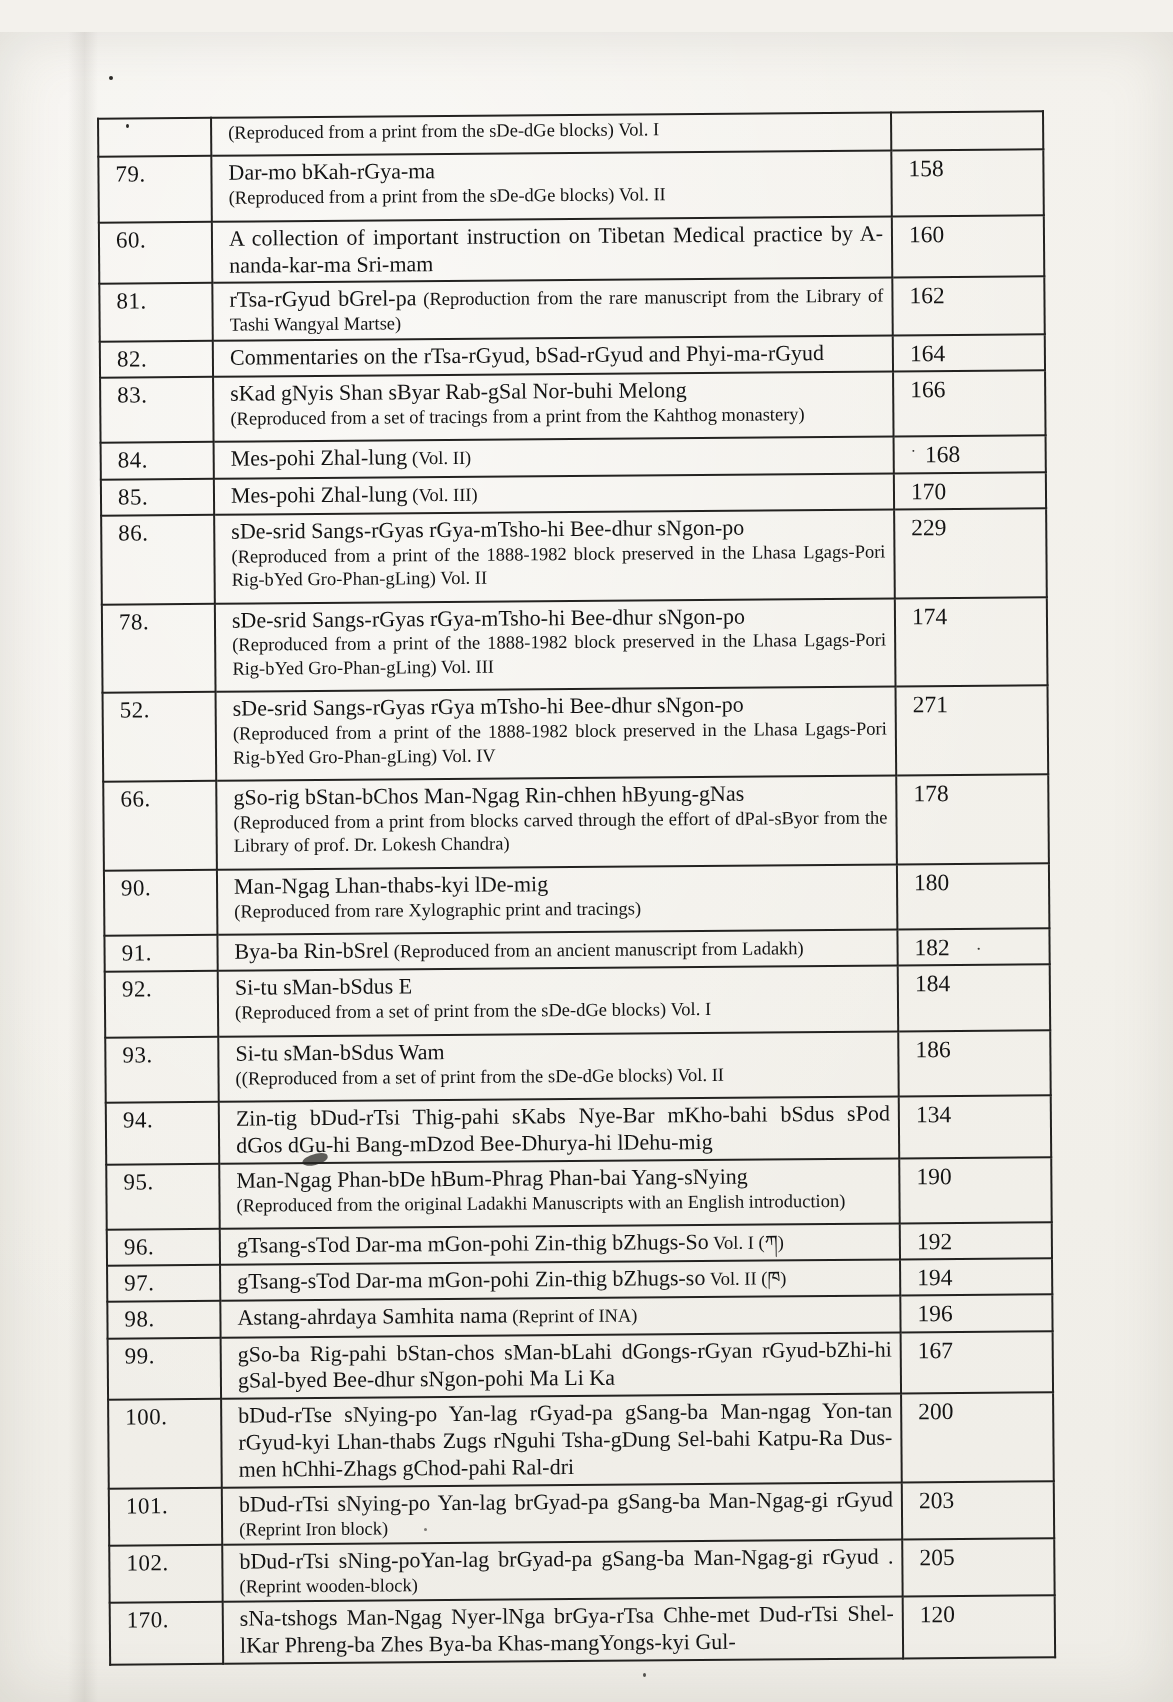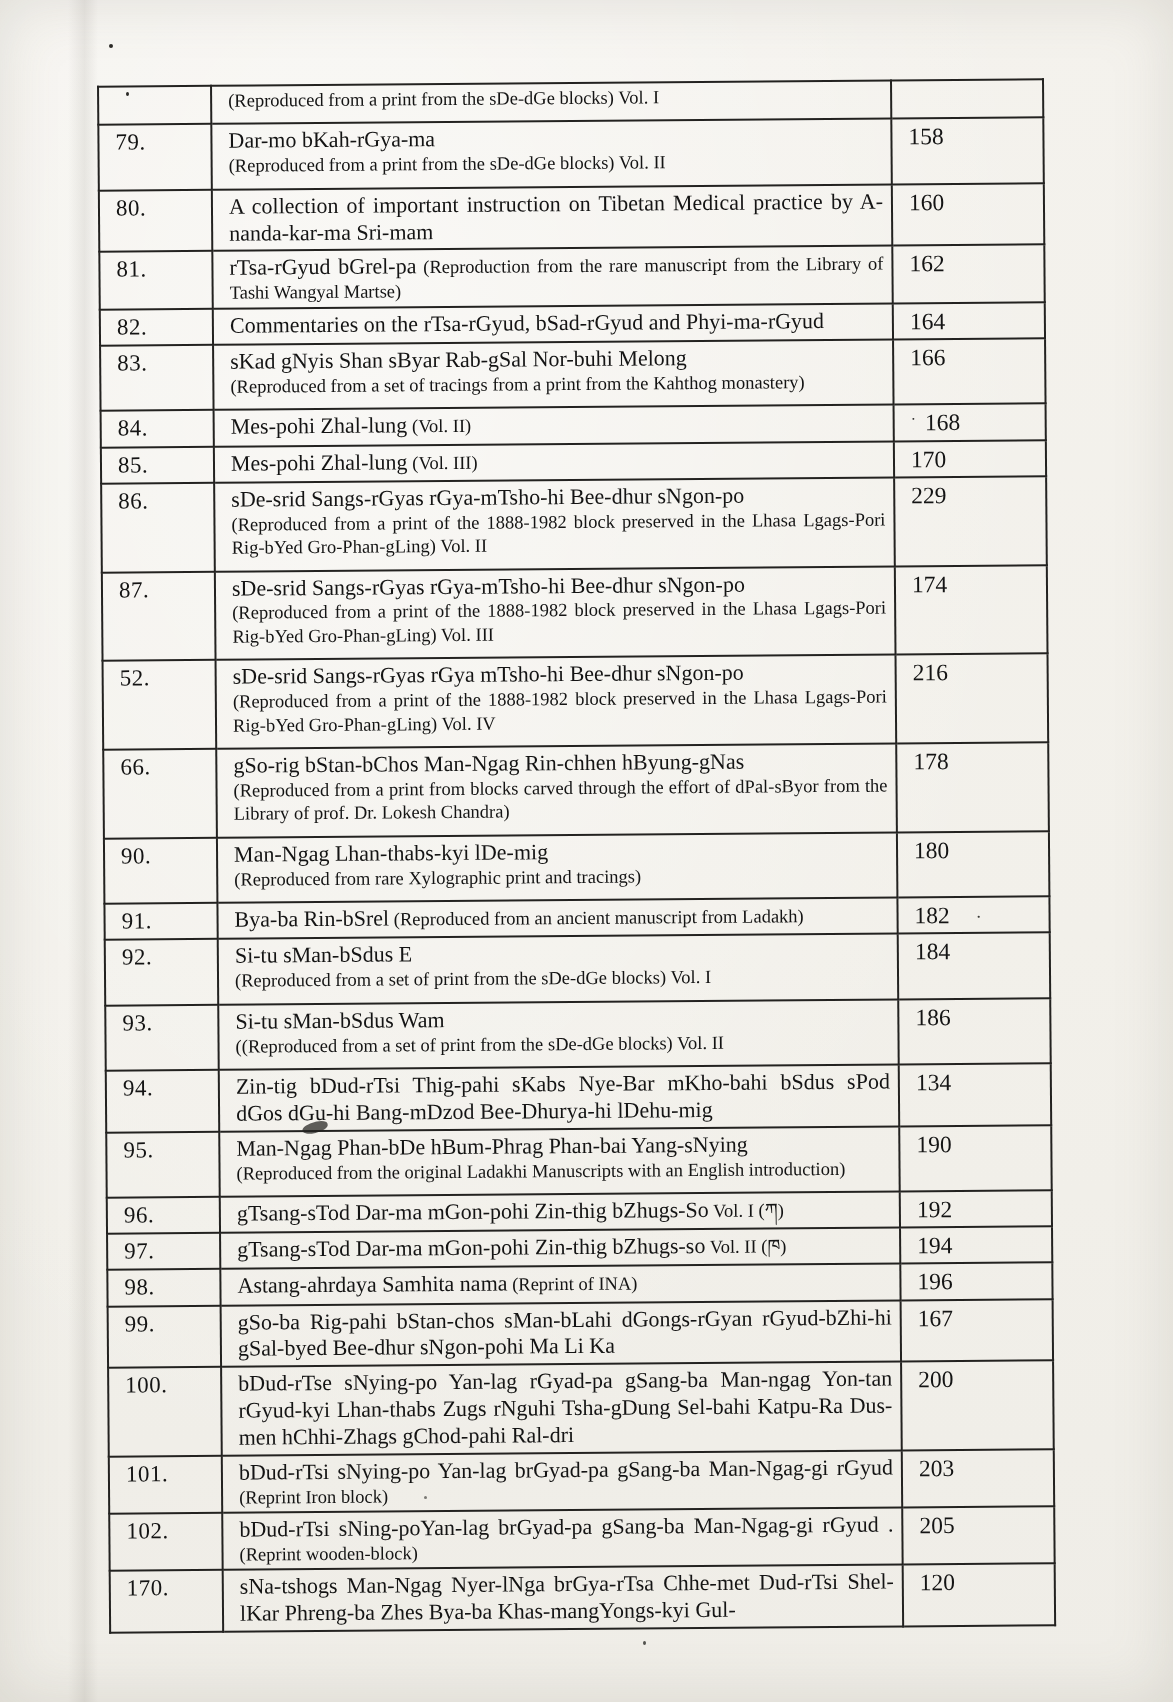--- a/index.html
+++ b/index.html
@@ -15,20 +15,21 @@
     font-family: "Liberation Serif", "DejaVu Serif", serif;
     color: #141414;
   }
   .paper {
     position: absolute;
     inset: 0;
     background:
       radial-gradient(ellipse at 30% 20%, rgba(255,255,255,0.5), rgba(255,255,255,0) 60%),
       linear-gradient(180deg, #f4f2ed 0%, #f2f0ea 55%, #efede7 100%);
     box-shadow: inset 0 0 60px rgba(120,115,100,0.18);
+    margin-top: 32px;
   }
   .edge-shade {
     position: absolute;
     left: 68px;
     top: 0;
     width: 30px;
     height: 100%;
     background: linear-gradient(90deg, rgba(0,0,0,0) 0%, rgba(90,85,75,0.10) 55%, rgba(0,0,0,0) 100%);
     pointer-events: none;
   }
@@ -135,21 +136,21 @@
               <span class="note-block">(Reproduced from a print from the sDe-dGe blocks) Vol. I</span>
             </td>
     <td class="cell-page"></td>
   </tr>
           <tr class="catalog-row has-note">
     <td class="cell-no">79.</td>
     <td class="cell-title"><span class="title">Dar-mo bKah-rGya-ma</span><span class="note-block">(Reproduced from a print from the sDe-dGe blocks) Vol. II</span></td>
     <td class="cell-page">158</td>
   </tr>
           <tr class="catalog-row">
-    <td class="cell-no">80.</td>
+    <td class="cell-no">60.</td>
     <td class="cell-title"><span class="title">A collection of important instruction on Tibetan Medical practice by A-nanda-kar-ma Sri-mam</span></td>
     <td class="cell-page">160</td>
   </tr>
           <tr class="catalog-row">
     <td class="cell-no">81.</td>
     <td class="cell-title"><span class="title">rTsa-rGyud bGrel-pa</span><span class="note-inline">  (Reproduction from the rare manuscript from the Library of Tashi Wangyal Martse)</span></td>
     <td class="cell-page">162</td>
   </tr>
           <tr class="catalog-row">
     <td class="cell-no">82.</td>
@@ -170,28 +171,28 @@
     <td class="cell-no">85.</td>
     <td class="cell-title"><span class="title">Mes-pohi Zhal-lung</span><span class="note-inline">  (Vol. III)</span></td>
     <td class="cell-page">170</td>
   </tr>
           <tr class="catalog-row has-note">
     <td class="cell-no">86.</td>
     <td class="cell-title"><span class="title">sDe-srid Sangs-rGyas rGya-mTsho-hi Bee-dhur sNgon-po</span><span class="note-block">(Reproduced from a print of the 1888-1982 block preserved in the Lhasa Lgags-Pori Rig-bYed Gro-Phan-gLing)  Vol. II</span></td>
     <td class="cell-page">229</td>
   </tr>
           <tr class="catalog-row has-note">
-    <td class="cell-no">87.</td>
+    <td class="cell-no">78.</td>
     <td class="cell-title"><span class="title">sDe-srid Sangs-rGyas rGya-mTsho-hi Bee-dhur sNgon-po</span><span class="note-block">(Reproduced from a print of the 1888-1982 block preserved in the Lhasa Lgags-Pori Rig-bYed Gro-Phan-gLing)  Vol. III</span></td>
     <td class="cell-page">174</td>
   </tr>
           <tr class="catalog-row has-note">
     <td class="cell-no">52.</td>
     <td class="cell-title"><span class="title">sDe-srid Sangs-rGyas rGya mTsho-hi Bee-dhur sNgon-po</span><span class="note-block">(Reproduced from a print of the 1888-1982 block preserved in the Lhasa Lgags-Pori Rig-bYed Gro-Phan-gLing)  Vol. IV</span></td>
-    <td class="cell-page">216</td>
+    <td class="cell-page">271</td>
   </tr>
           <tr class="catalog-row has-note">
     <td class="cell-no">66.</td>
     <td class="cell-title"><span class="title">gSo-rig bStan-bChos Man-Ngag Rin-chhen hByung-gNas</span><span class="note-block">(Reproduced from a print from blocks carved through the effort of dPal-sByor from the Library of prof. Dr. Lokesh Chandra)</span></td>
     <td class="cell-page">178</td>
   </tr>
           <tr class="catalog-row has-note">
     <td class="cell-no">90.</td>
     <td class="cell-title"><span class="title">Man-Ngag Lhan-thabs-kyi lDe-mig</span><span class="note-block">(Reproduced from rare Xylographic print and tracings)</span></td>
     <td class="cell-page">180</td>

